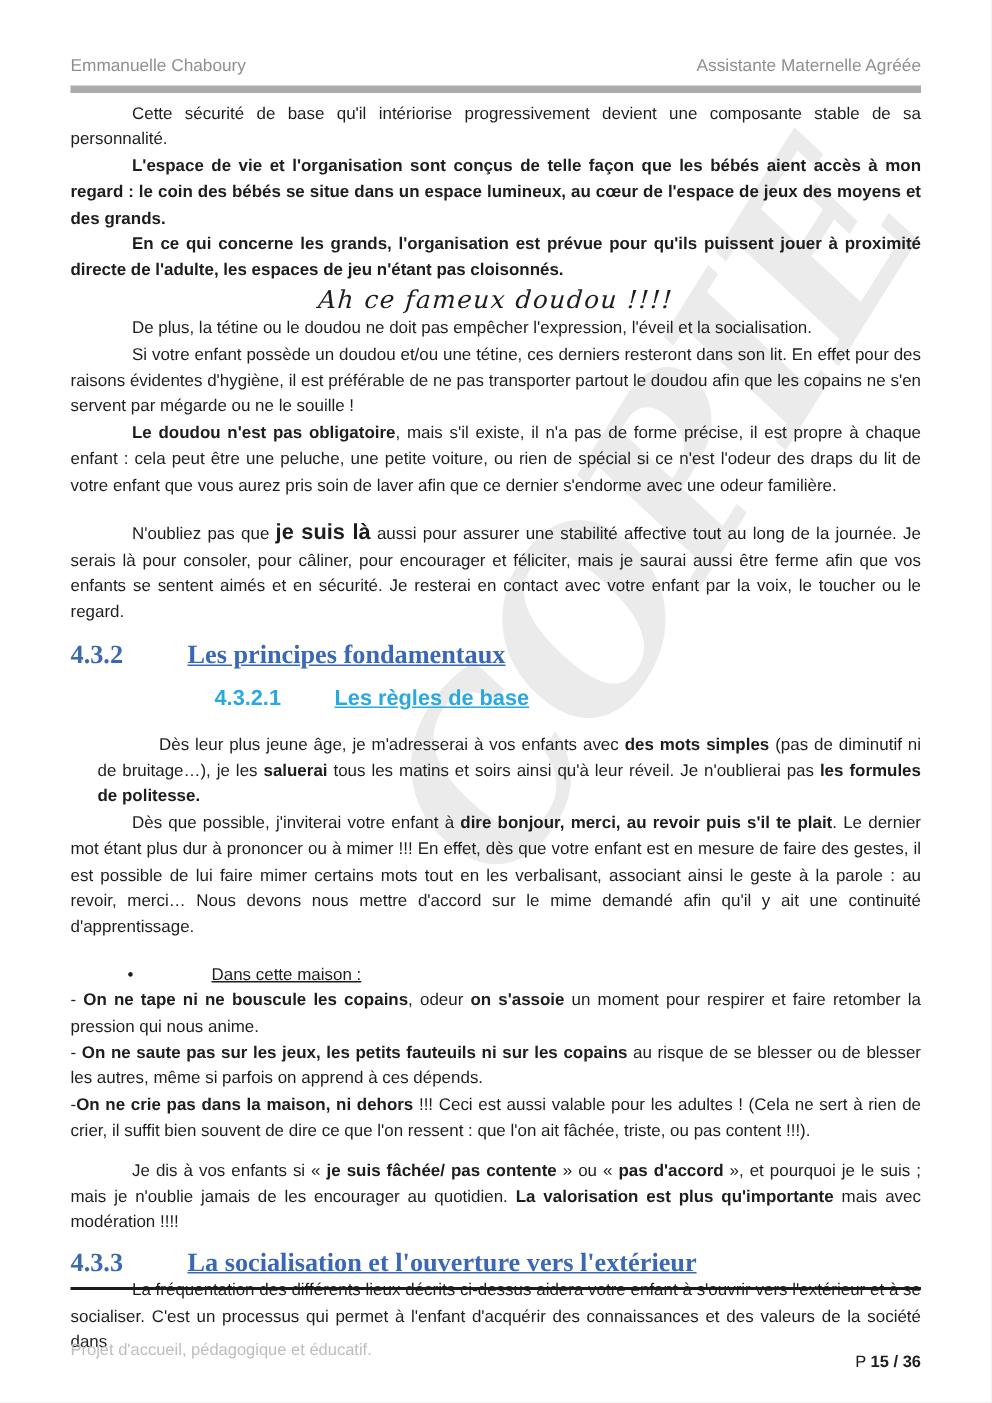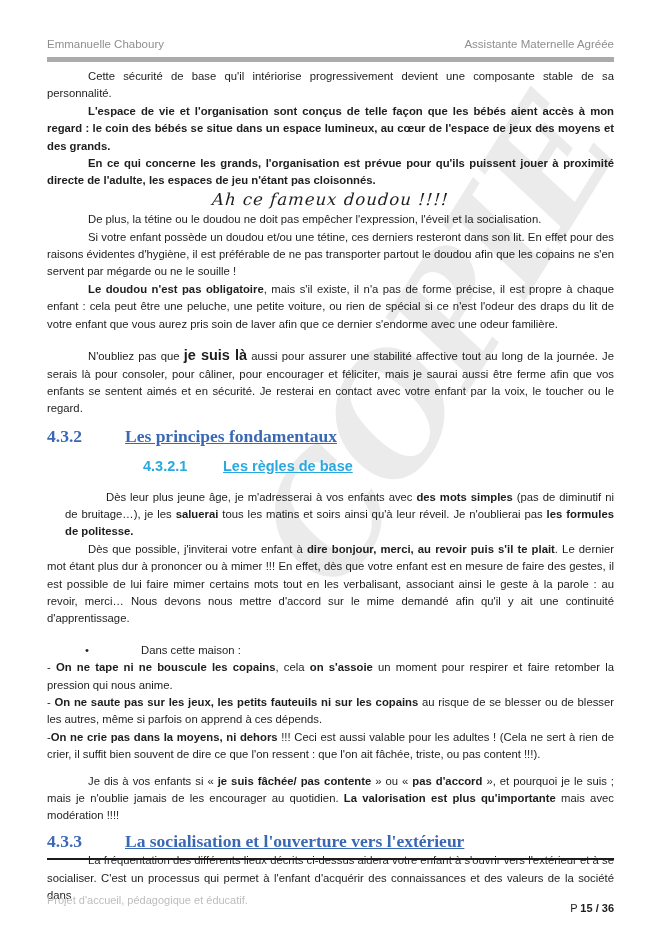--- a/index.html
+++ b/index.html
@@ -42,21 +42,21 @@
   .h3 .hnum{display:inline-block;width:80px;text-decoration:none;}
   .mt-lg{margin-top:13px;margin-left:18px;}
   .mt-md{margin-top:8px;}
   .script-line{
     font-family:"DejaVu Serif",serif;font-style:italic;
     font-size:16.5px;text-align:center;margin:1px 0 3px 0;
     transform:skewX(-4deg);letter-spacing:1px;
   }
   .bullet-line{padding-left:38px;text-align:left;}
   .bullet-dot{display:inline-block;width:20px;}
-  .bullet-text{padding-left:36px;}
+  .bullet-text{text-decoration:underline;padding-left:36px;}
   .spacer{width:100%;}
   
   .watermark{
     position:absolute;top:140px;left:140px;width:620px;height:460px;
     display:flex;align-items:center;justify-content:center;
     transform:rotate(-58deg);transform-origin:45% 50%;
     font-family:"DejaVu Serif",serif;font-style:italic;font-weight:bold;
     font-size:150px;color:rgba(110,110,110,0.14);
     letter-spacing:-4px;pointer-events:none;white-space:nowrap;
   }
@@ -95,23 +95,23 @@
       <p class="para indent"><span>Si votre enfant possède un doudou et/ou une tétine, ces derniers resteront dans son lit. En effet pour des raisons évidentes d'hygiène, il est préférable de ne pas transporter partout le doudou afin que les copains ne s'en servent par mégarde ou ne le souille !</span></p>
       <p class="para indent"><span class="b">Le doudou n'est pas obligatoire</span><span>, mais s'il existe, il n'a pas de forme précise, il est propre à chaque enfant : cela peut être une peluche, une petite voiture, ou rien de spécial si ce n'est l'odeur des draps du lit de votre enfant que vous aurez pris soin de laver afin que ce dernier s'endorme avec une odeur familière.</span></p>
       <div class="spacer" style="height: 14px;"></div>
       <p class="para indent"><span>N'oubliez pas que </span><span class="big">je suis là</span><span> aussi pour assurer une stabilité affective tout au long de la journée. Je serais là pour consoler, pour câliner, pour encourager et féliciter, mais je saurai aussi être ferme afin que vos enfants se sentent aimés et en sécurité. Je resterai en contact avec votre enfant par la voix, le toucher ou le regard.</span></p>
       <div class="heading h2"><span class="hnum">4.3.2</span><span class="htitle">Les principes fondamentaux</span></div>
       <div class="heading h3 mt-lg"><span class="hnum">4.3.2.1</span><span class="htitle">Les règles de base</span></div>
       <p class="para indent mt-lg"><span>Dès leur plus jeune âge, je m'adresserai à vos enfants avec </span><span class="b">des mots simples</span><span> (pas de diminutif ni de bruitage…), je les </span><span class="b">saluerai</span><span> tous les matins et soirs ainsi qu'à leur réveil. Je n'oublierai pas </span><span class="b">les formules de politesse.</span></p>
       <p class="para indent"><span>Dès que possible, j'inviterai votre enfant à </span><span class="b">dire bonjour, merci, au revoir puis s'il te plait</span><span>. Le dernier mot étant plus dur à prononcer ou à mimer !!! En effet, dès que votre enfant est en mesure de faire des gestes, il est possible de lui faire mimer certains mots tout en les verbalisant, associant ainsi le geste à la parole : au revoir, merci… Nous devons nous mettre d'accord sur le mime demandé afin qu'il y ait une continuité d'apprentissage.</span></p>
       <div class="spacer" style="height: 14px;"></div>
       <div class="bullet-line"><span class="bullet-dot">•</span><span class="bullet-text">Dans cette maison :</span></div>
-      <p class="para"><span>- </span><span class="b">On ne tape ni ne bouscule les copains</span><span>, cela </span><span class="b">on s'assoie</span><span> un moment pour respirer et faire retomber la pression qui nous anime.</span></p>
+      <p class="para"><span>- </span><span class="b">On ne tape ni ne bouscule les copains</span><span>, odeur </span><span class="b">on s'assoie</span><span> un moment pour respirer et faire retomber la pression qui nous anime.</span></p>
       <p class="para"><span>- </span><span class="b">On ne saute pas sur les jeux, les petits fauteuils ni sur les copains</span><span> au risque de se blesser ou de blesser les autres, même si parfois on apprend à ces dépends.</span></p>
-      <p class="para"><span>-</span><span class="b">On ne crie pas dans la moyens, ni dehors</span><span> !!! Ceci est aussi valable pour les adultes ! (Cela ne sert à rien de crier, il suffit bien souvent de dire ce que l'on ressent :  que l'on ait fâchée, triste, ou pas content !!!).</span></p>
+      <p class="para"><span>-</span><span class="b">On ne crie pas dans la maison, ni dehors</span><span> !!! Ceci est aussi valable pour les adultes ! (Cela ne sert à rien de crier, il suffit bien souvent de dire ce que l'on ressent :  que l'on ait fâchée, triste, ou pas content !!!).</span></p>
       <div class="spacer" style="height: 9px;"></div>
       <p class="para indent"><span>Je dis à vos enfants si « </span><span class="b">je suis fâchée/ pas contente</span><span> » ou « </span><span class="b">pas d'accord</span><span> », et pourquoi je le suis ; mais je n'oublie jamais de les encourager au quotidien. </span><span class="b">La valorisation est plus qu'importante</span><span> mais avec modération !!!!</span></p>
       <div class="heading h2 mt-md"><span class="hnum">4.3.3</span><span class="htitle">La socialisation  et l'ouverture vers l'extérieur</span></div>
       <p class="para indent"><span>La fréquentation des différents lieux décrits ci-dessus aidera votre enfant à s'ouvrir vers l'extérieur et à se socialiser. C'est un processus qui permet à l'enfant d'acquérir des connaissances et des valeurs de la société dans</span></p>
     </div>
 
   <div class="footer-rule"></div>
   <div class="page-num">
     <span>P</span>
     <span class="val"> 15 / 36</span>

